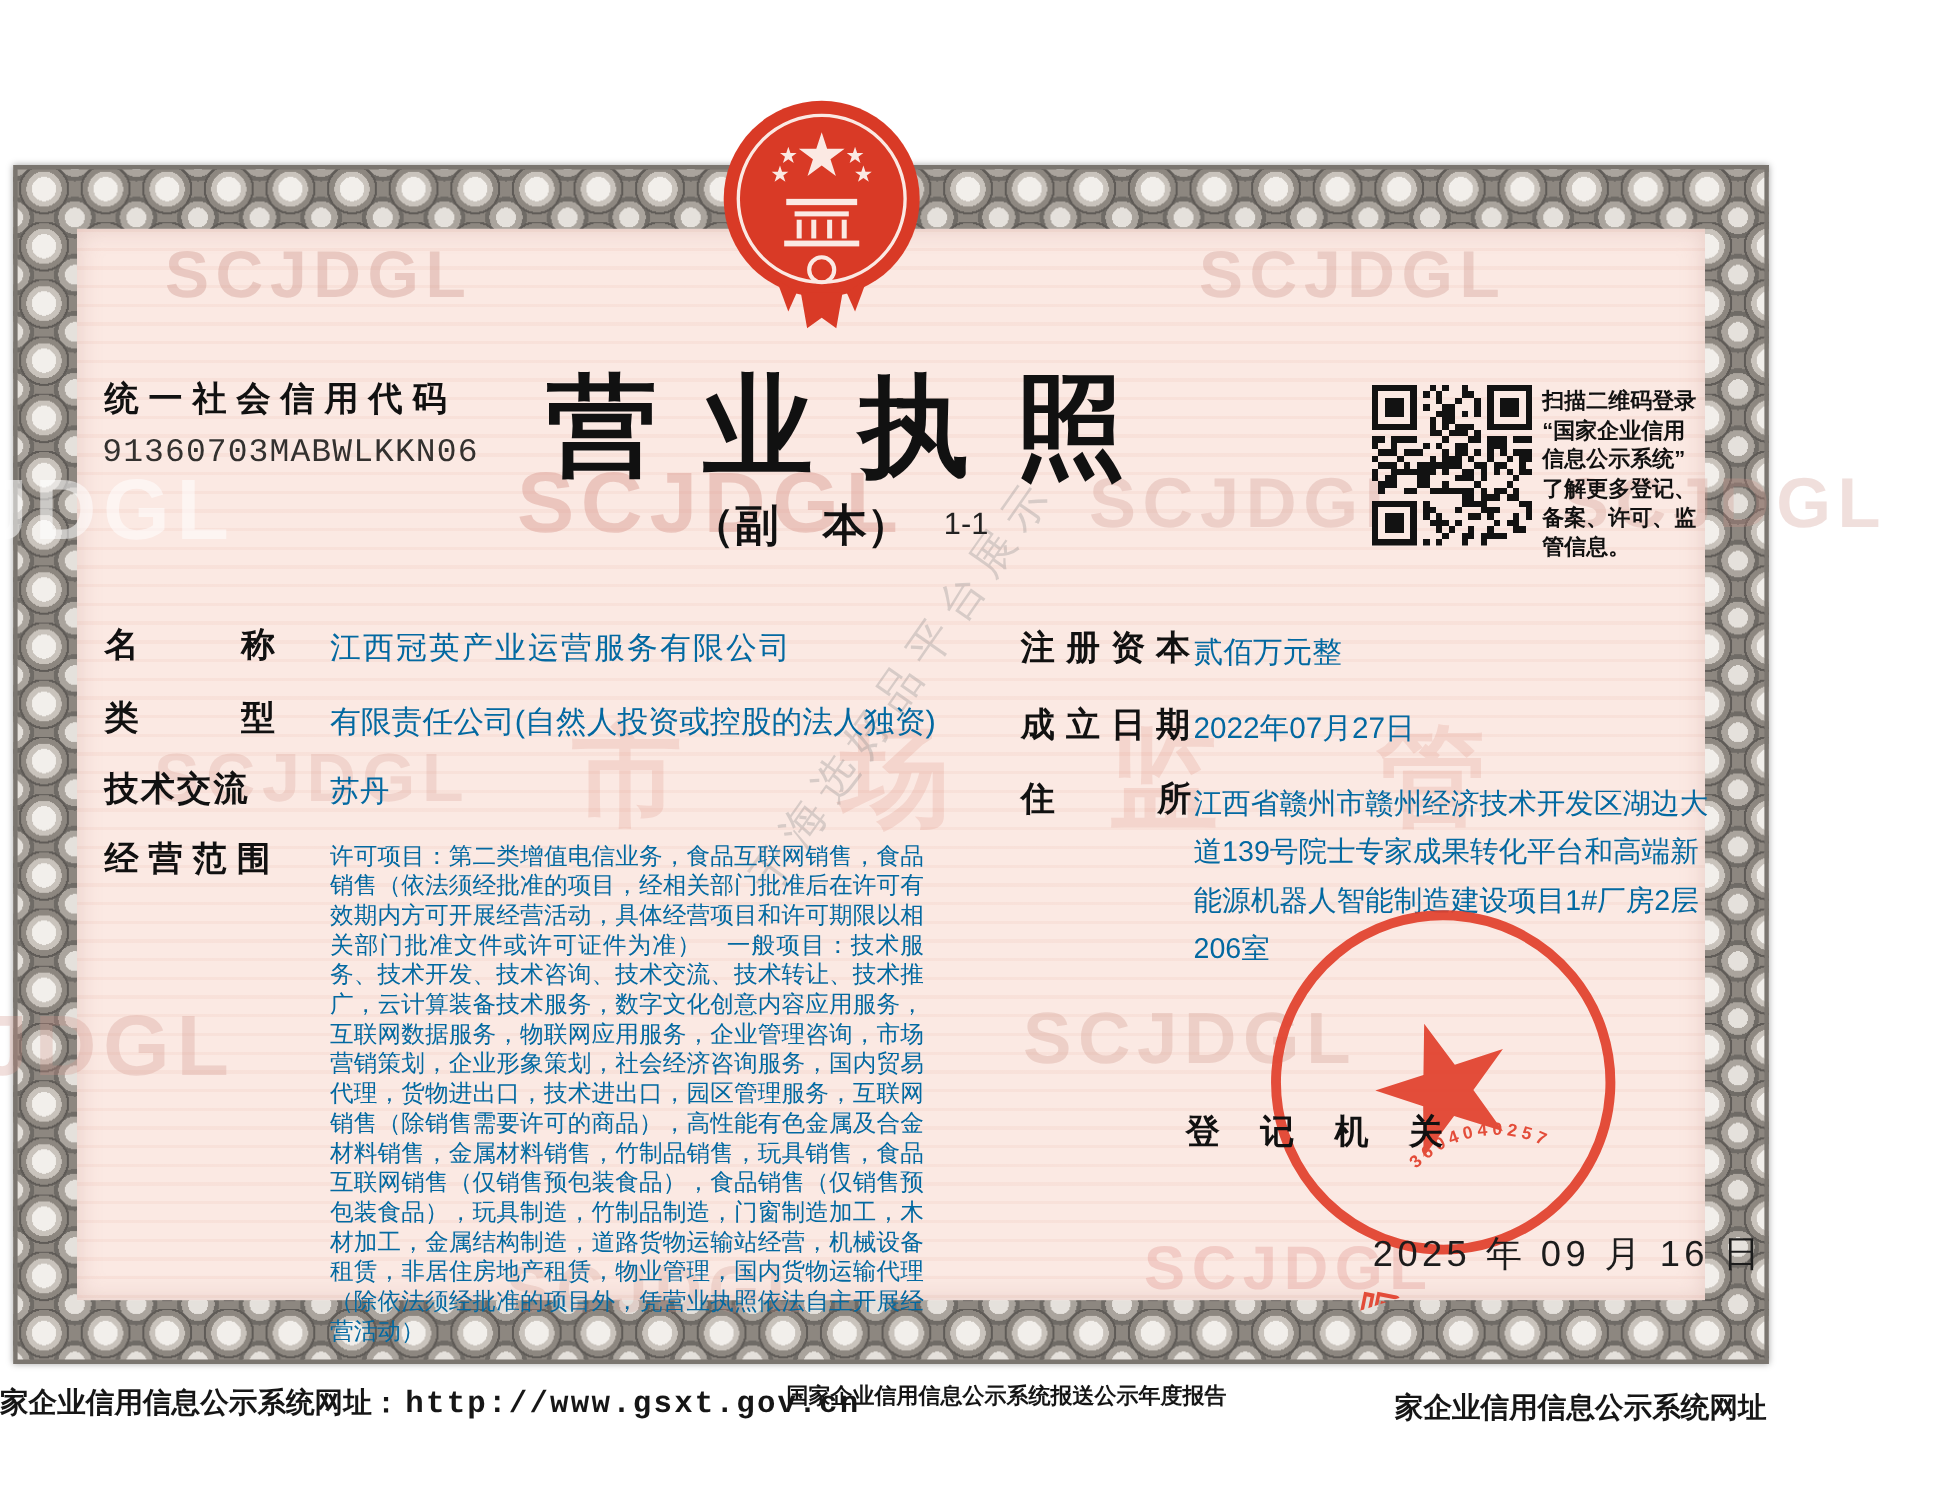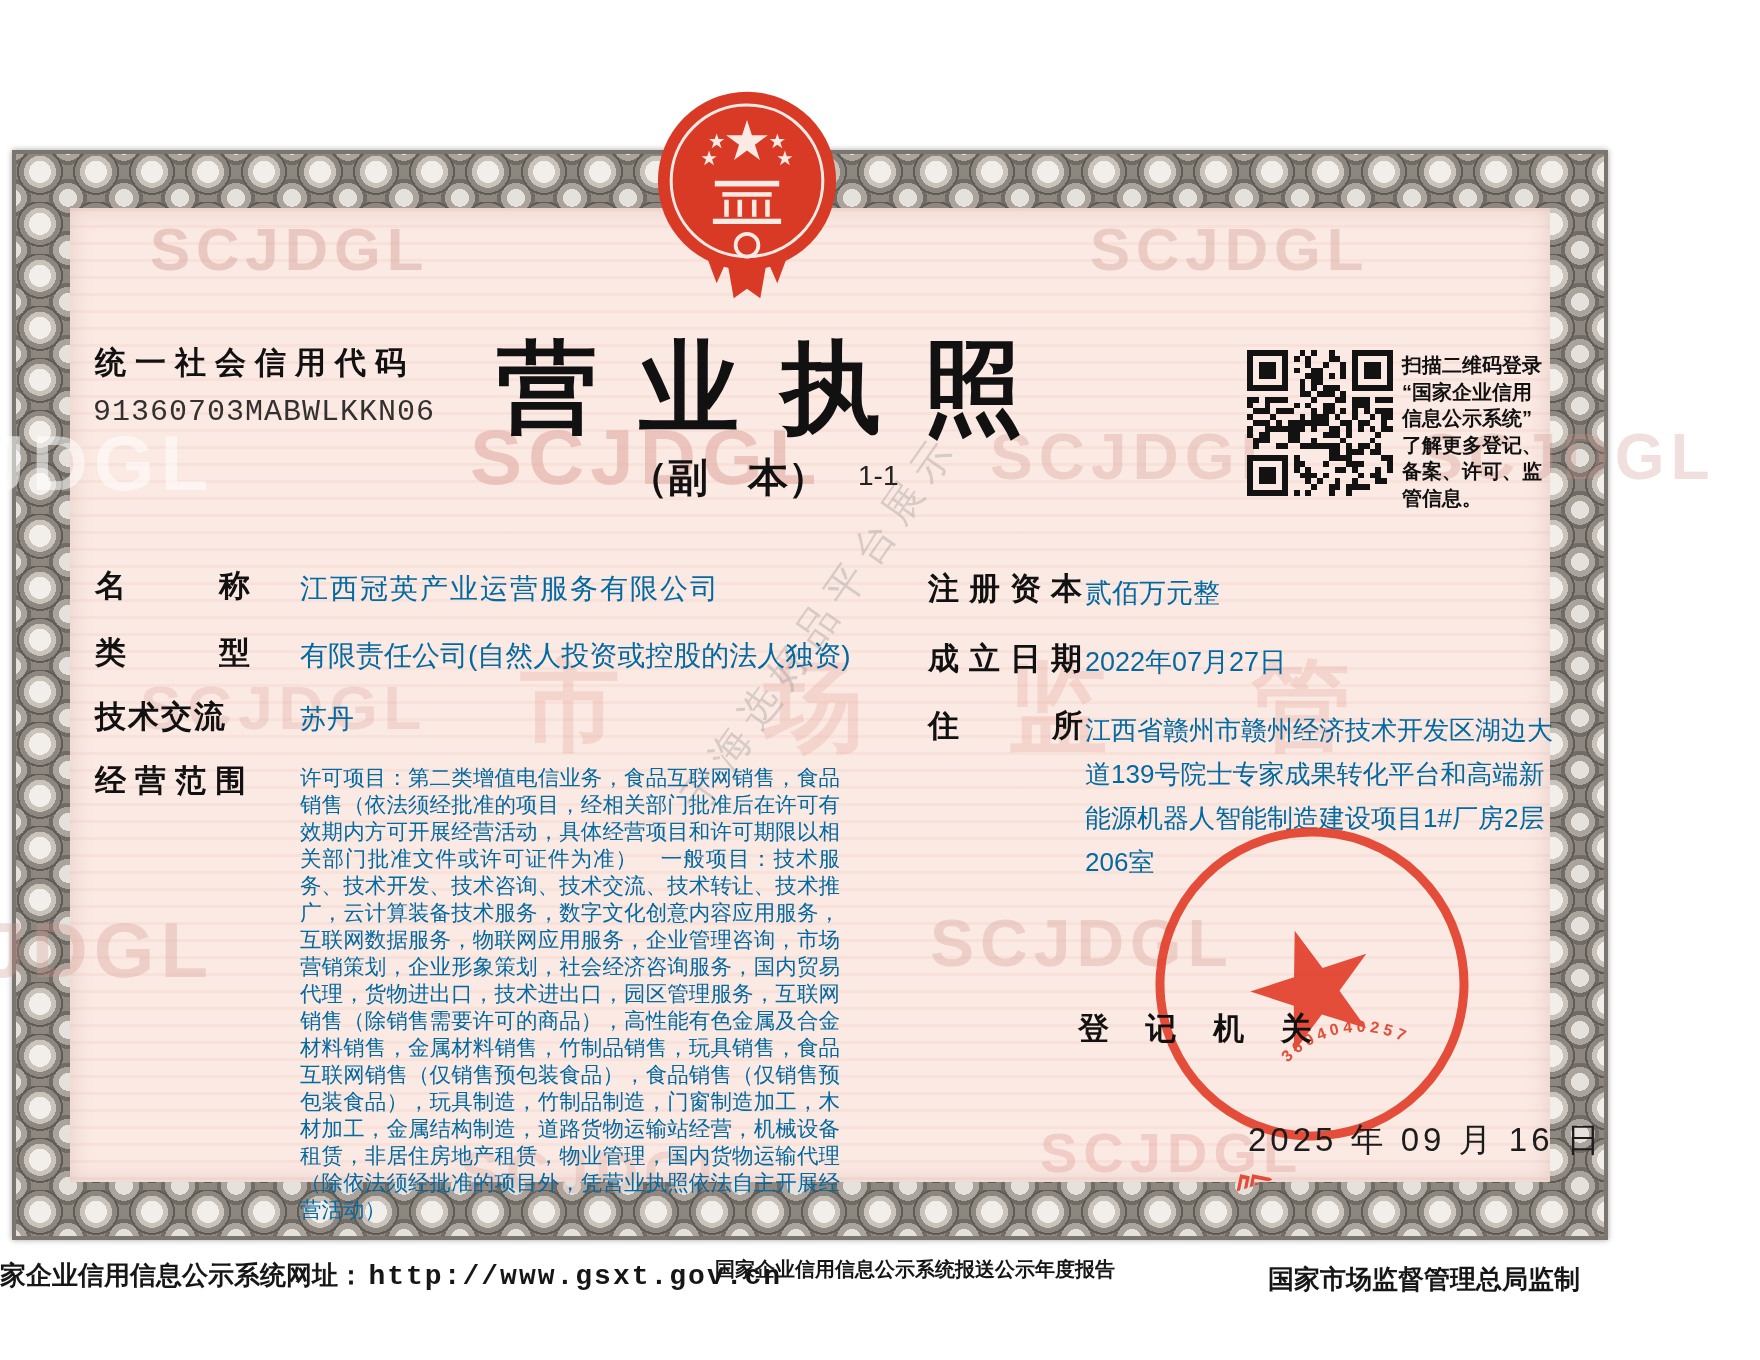--- a/index.html
+++ b/index.html
@@ -350,15 +350,15 @@
     </svg>
   </div>
 
   <div class="abs" style="left:0px;top:1258px;z-index:4;white-space:nowrap;">
     <span class="footer-text" style="font-size:26px;margin-top:24px;">家企业信用信息公示系统网址：</span>
     <span class="mono footer-text" style="font-size:28px;letter-spacing:2px;">http://www.gsxt.gov.cn</span>
   </div>
   <div class="abs" style="left:715px;top:1252px;z-index:4;">
     <div class="footer-text" style="font-size:20px;line-height:34px;">国家企业信用信息公示系统报送公示年度报告</div>
   </div>
-  <div class="abs footer-text" style="left:1268px;top:1262px;font-size:26px;z-index:4;">国家市场监督管理总局监制</div>
+  <div class="abs footer-text" style="left:1268px;top:1262px;font-size:26px;z-index:4;">家企业信用信息公示系统网址</div>
 
 </div>
 
 </body></html>

